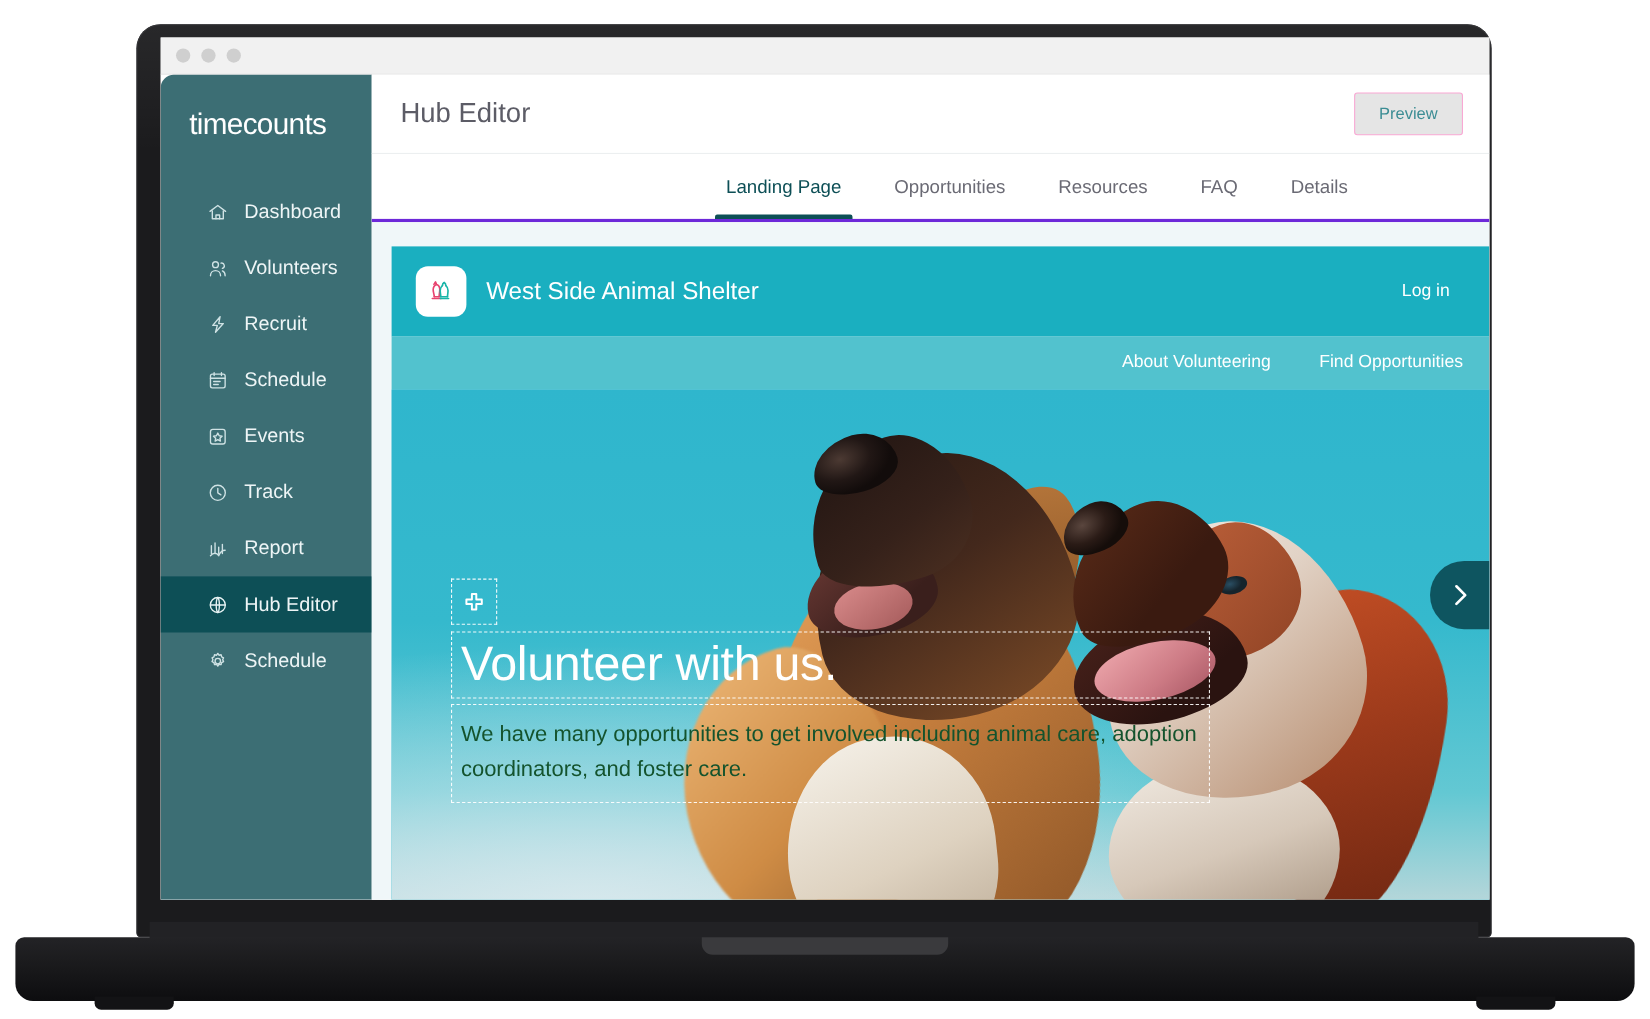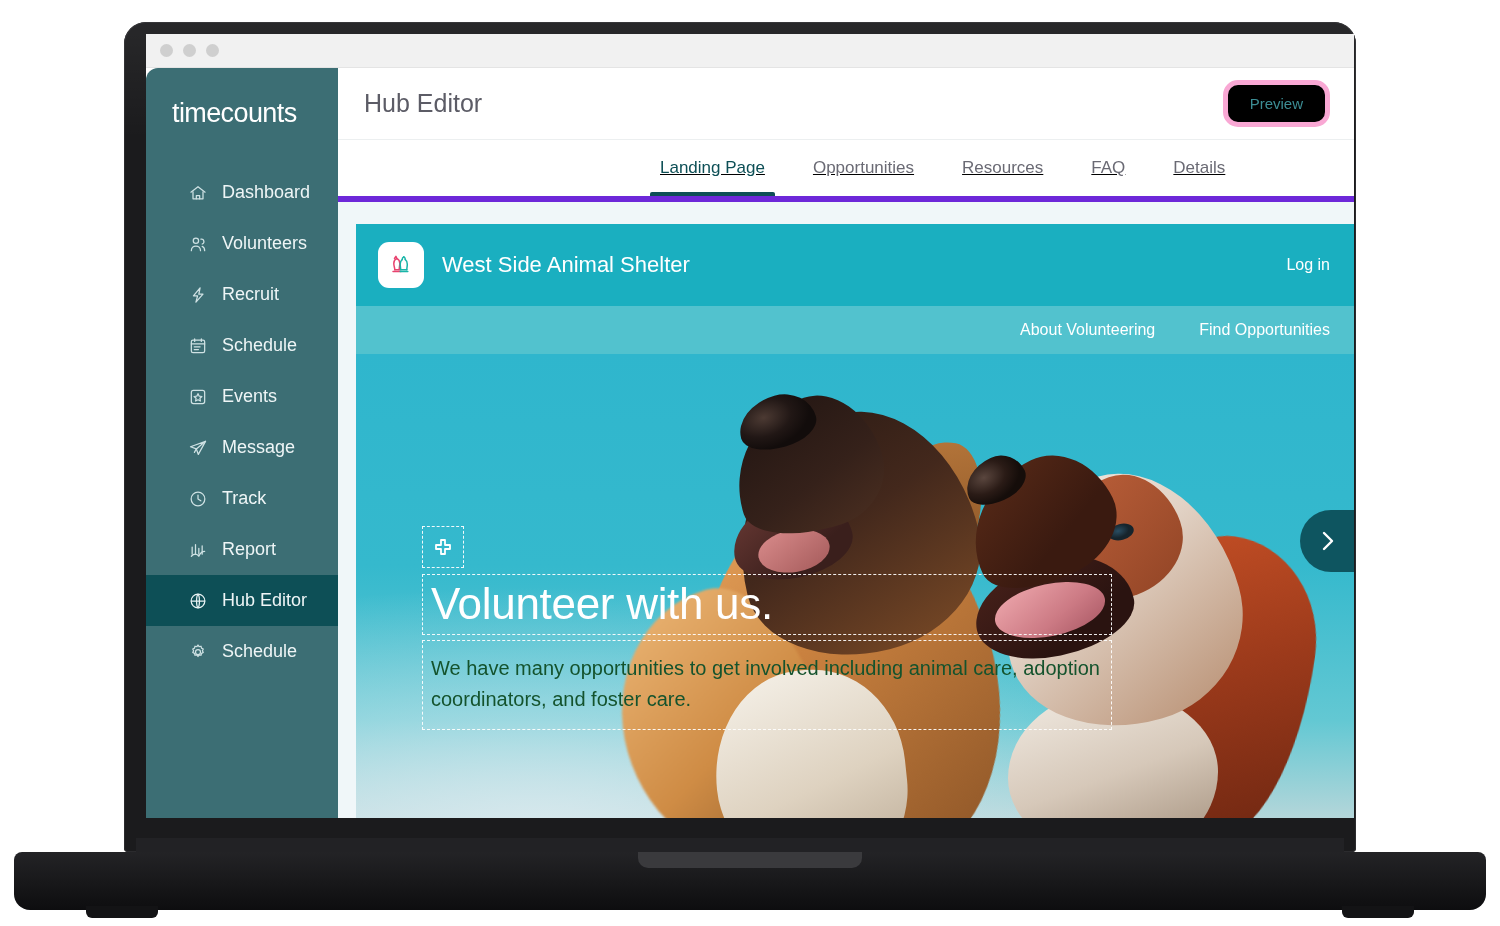--- a/index.html
+++ b/index.html
@@ -100,50 +100,50 @@
 
   .topbar {
     height: 72px; flex:0 0 72px;
     display:flex; align-items:center; justify-content:space-between;
     padding: 0 24px 0 26px;
     border-bottom: 1px solid #eceff0;
     background:#ffffff;
   }
   .page-title { font-size: 25px; color:#5c5c66; font-weight:400; }
   .preview-btn {
-    border: 5px solid #f9a8d4; color:#3c8d94; background:#000000;
-    border-radius: 15px; padding: 10px 22px; font-size: 15px;
+    border: 1px solid #f9a8d4; color:#3c8d94; background:#e5e5e5;
+    border-radius: 3px; padding: 10px 22px; font-size: 15px;
     white-space: nowrap; cursor:pointer;
   }
 
   .tabrow {
     height: 62px; flex:0 0 62px;
     display:flex; align-items:stretch; gap:0;
     padding-left: 298px;
-    border-bottom: 6px solid #6d28d9; background:#ffffff;text-decoration:underline;
+    border-bottom: 3px solid #6d28d9; background:#ffffff;
   }
   .tab {
     display:flex; align-items:center;
     font-size: 17px; color:#6a6a74; padding: 0 24px;
     position: relative; white-space: nowrap; cursor:pointer;
   }
   .tab.active { color:#0d4f56; }
   .tab.active::after {
     content:""; position:absolute; left:14px; right:14px; bottom:0;
     height:4px; background:#0d4f56; border-radius:2px 2px 0 0;
   }
 
   .canvas { flex:1 1 auto; background:#f0f7f9; padding: 22px 0 0 18px; overflow:hidden; }
 
   
   .hub { width: 1000px; position:relative; }
   .hub-header {
     height: 82px; background:#1aafc0;
     display:flex; align-items:center; justify-content:space-between;
-    padding: 0 26px 0 22px;
+    padding: 0 38px 0 22px;
   }
   .hub-brand { display:flex; align-items:center; gap:18px; }
   .hub-logo {
     width: 46px; height: 46px; border-radius: 11px; background:#ffffff;
     display:flex; align-items:center; justify-content:center;
   }
   .hub-logo svg { display:block; }
   .hub-org { font-size: 22px; color:#ffffff; }
   .hub-login { font-size: 16px; color:#ffffff; white-space:nowrap; }
 
@@ -275,21 +275,21 @@
     border-radius: 50% 50% 46% 54% / 52% 48% 52% 48%;
   }
   .dogB .eye {
     position:absolute; left:152px; top:84px; width:26px; height:16px;
     background: radial-gradient(60% 60% at 40% 40%, #2a4e63 0%, #16242c 70%);
     border-radius: 50%;
     transform: rotate(-14deg);
   }
 
   
-  .hero-content { position:absolute; left:66px; top:172px; width:690px; }
+  .hero-content { position:absolute; left:54px; top:172px; width:690px; }
   .add-block {
     width: 42px; height: 42px; border: 1px dashed rgba(255,255,255,.92);
     display:flex; align-items:center; justify-content:center; margin-bottom: 6px;
     cursor:pointer;
   }
   .add-block svg { display:block; }
   .hero-title-box { border:1px dashed rgba(255,255,255,.92); padding: 4px 8px; }
   .hero-title {
     font-size: 44px; color:#ffffff; font-weight:400; letter-spacing:-.3px; line-height:1.15;
   }
@@ -378,30 +378,20 @@
           <div class="nav-item">
             <span class="ico">
               <svg viewBox="0 0 24 24" fill="none" stroke="#cfe2e4" stroke-width="1.5" stroke-linecap="round" stroke-linejoin="round">
                 <rect x="4" y="4" width="16" height="16" rx="2.5"></rect>
                 <path d="m12 8 1.5 3 3.2.4-2.4 2.2.6 3.2L12 15.3 9.1 16.8l.6-3.2L7.3 11.4 10.5 11z"></path>
               </svg>
             </span>
             <span>Events</span>
           </div>
 
-          <div class="nav-item">
-            <span class="ico">
-              <svg viewBox="0 0 24 24" fill="none" stroke="#cfe2e4" stroke-width="1.5" stroke-linecap="round" stroke-linejoin="round">
-                <path d="M21 4 3 10.5l7 2.6L21 4z"></path>
-                  <path d="m10 13.1 2.4 6.6L21 4"></path>
-                  <path d="m10 13.1-2.3 4.2"></path>
-              </svg>
-            </span>
-            <span>Message</span>
-          </div>
 
           <div class="nav-item">
             <span class="ico">
               <svg viewBox="0 0 24 24" fill="none" stroke="#cfe2e4" stroke-width="1.5" stroke-linecap="round" stroke-linejoin="round">
                 <circle cx="12" cy="12" r="8.2"></circle>
                   <path d="M12 7.2V12l3.4 2.2"></path>
               </svg>
             </span>
             <span>Track</span>
           </div>

